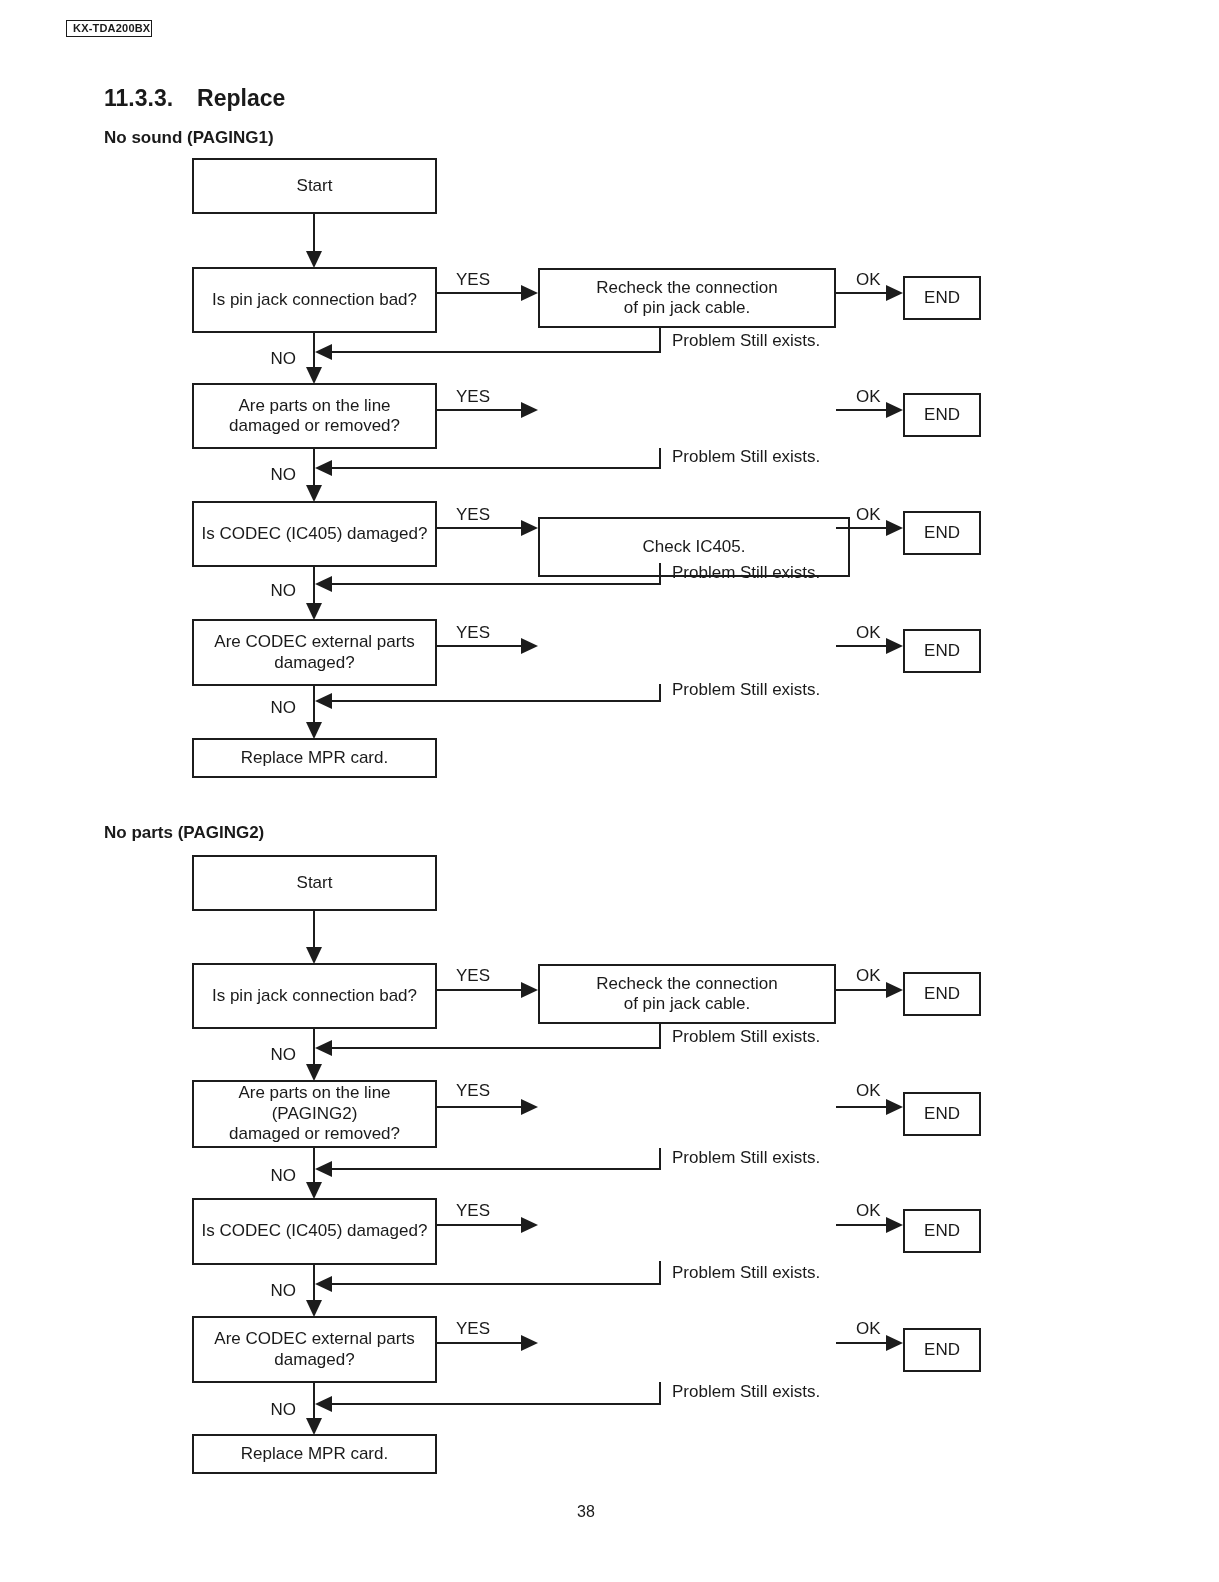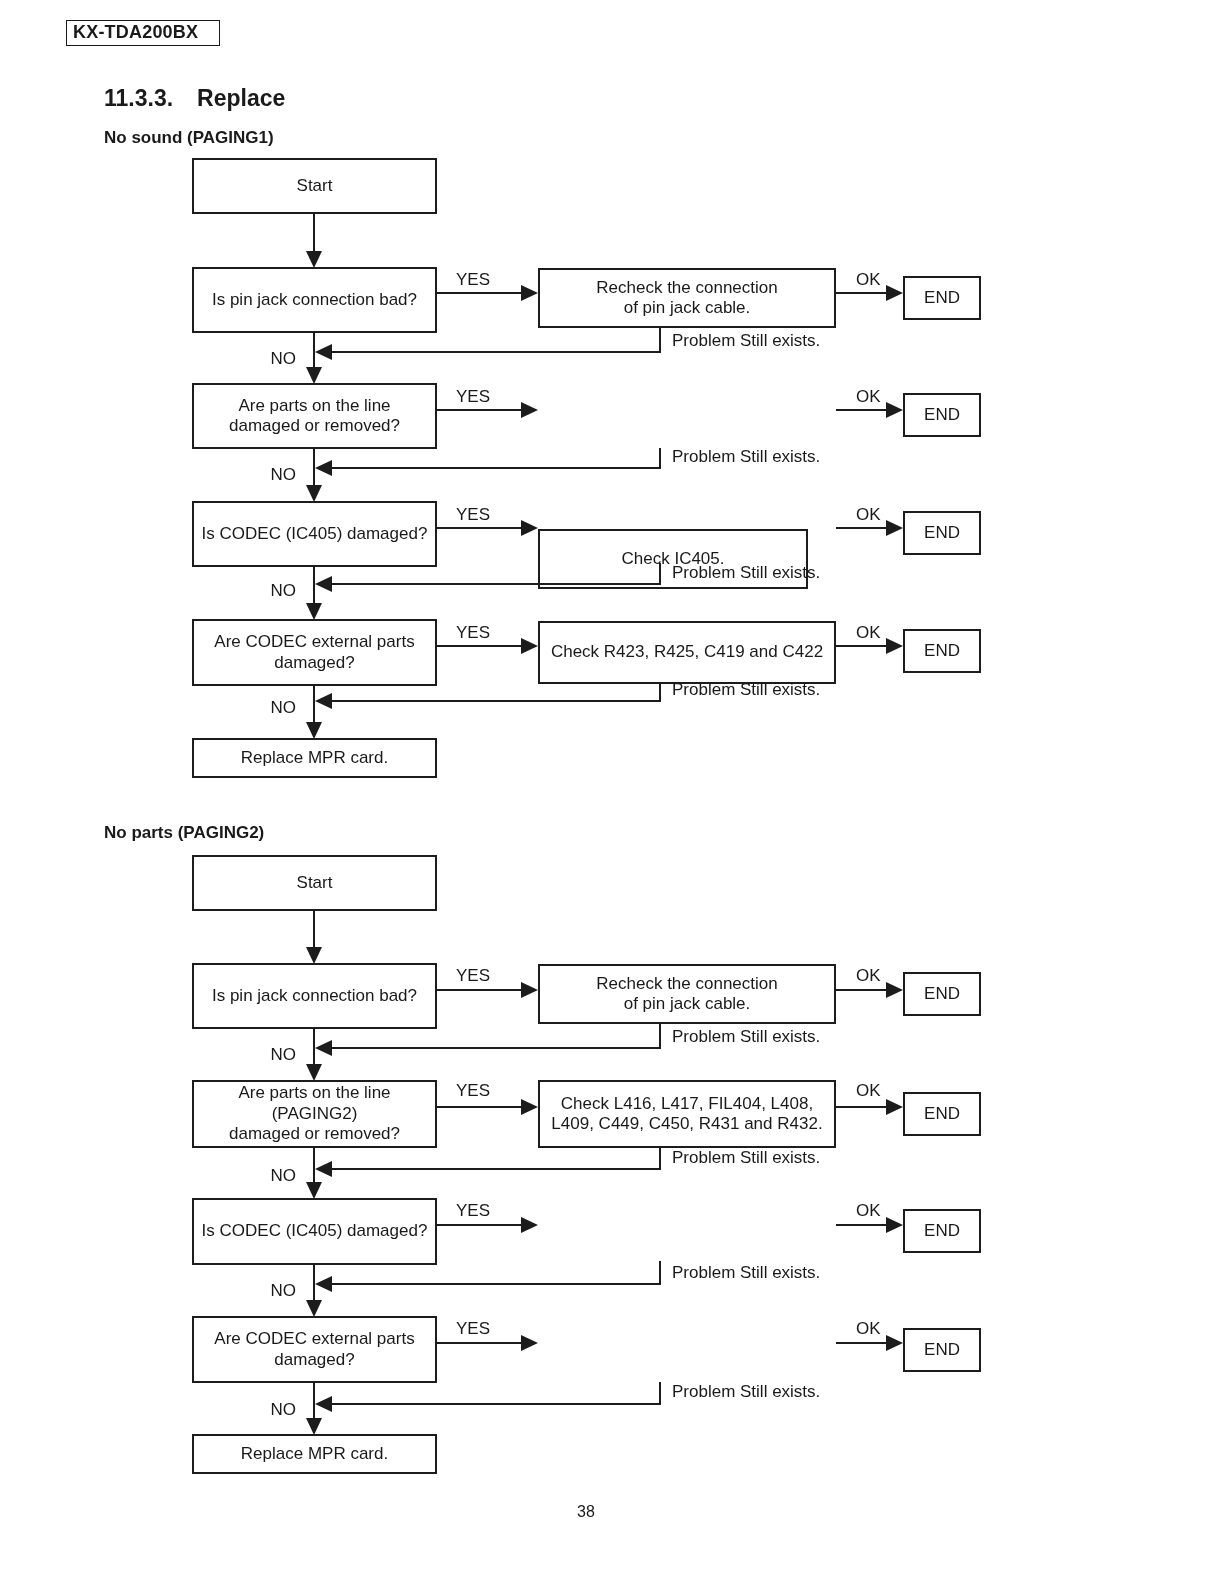--- a/index.html
+++ b/index.html
@@ -3,21 +3,21 @@
 <meta charset="utf-8">
 <style>
   html,body{margin:0;padding:0;background:#e8e8e8;}
   #page{
     position:relative;width:1219px;height:1582px;background:#ffffff;
     font-family:"Liberation Sans","DejaVu Sans",sans-serif;color:#1a1a1a;
     overflow:hidden;margin:0 auto;
   }
   .badge{
     position:absolute;left:66px;top:20px;border:1.5px solid #1a1a1a;
-    font-weight:bold;font-size:18px;padding:1px 21px 2px 6px;letter-spacing:0.2px;
+    font-weight:bold;font-size:11px;padding:1px 1px 2px 6px;letter-spacing:0.2px;
   }
   .sec-title{position:absolute;left:104px;top:85px;font-weight:bold;font-size:23px;}
   .sec-title .gap{display:inline-block;width:24px;}
   .sub-heading{position:absolute;font-weight:bold;font-size:17px;}
   .box{
     position:absolute;box-sizing:border-box;border:2px solid #1c1c1c;background:#fff;
     display:flex;align-items:center;justify-content:center;text-align:center;
     font-size:17px;line-height:1.2;white-space:pre-line;padding:2px;
   }
   .lbl{position:absolute;font-size:17px;white-space:nowrap;}
@@ -78,39 +78,38 @@
     <div class="ar l" style="left:315px;top:460px;"></div>
     <span class="lbl" style="left:672px;top:447px;">Problem Still exists.</span>
     <span class="lbl no" style="left:256px;top:465px;">NO</span>
     <div class="vl" style="left:313px;top:449px;height:36px;"></div>
     <div class="ar d" style="left:306px;top:485px;"></div>
 
     <div class="box" style="left:192px;top:501px;width:245px;height:66px;">Is CODEC (IC405) damaged?</div>
     <span class="lbl" style="left:456px;top:505px;">YES</span>
     <div class="hl" style="left:437px;top:527px;width:85px;"></div>
     <div class="ar r" style="left:521px;top:520px;"></div>
-    <div class="box" style="left:538px;top:529px;width:270px;height:60px;">Check IC405.</div>
+    <div class="box" style="left:538px;top:517px;width:312px;height:60px;">Check IC405.</div>
     <span class="lbl" style="left:856px;top:505px;">OK</span>
     <div class="hl" style="left:836px;top:527px;width:52px;"></div>
     <div class="ar r" style="left:886px;top:520px;"></div>
     <div class="box" style="left:903px;top:511px;width:78px;height:44px;">END</div>
     <div class="vl" style="left:659px;top:563px;height:22px;"></div>
     <div class="hl" style="left:331px;top:583px;width:330px;"></div>
     <div class="ar l" style="left:315px;top:576px;"></div>
     <span class="lbl" style="left:672px;top:563px;">Problem Still exists.</span>
     <span class="lbl no" style="left:256px;top:581px;">NO</span>
     <div class="vl" style="left:313px;top:567px;height:36px;"></div>
     <div class="ar d" style="left:306px;top:603px;"></div>
 
     <div class="box" style="left:192px;top:619px;width:245px;height:67px;">Are CODEC external parts
 damaged?</div>
     <span class="lbl" style="left:456px;top:623px;">YES</span>
     <div class="hl" style="left:437px;top:645px;width:85px;"></div>
     <div class="ar r" style="left:521px;top:638px;"></div>
-    <div class="box" style="left:538px;top:621px;width:298px;height:63px;">Check R423, R425, C419 and C422</div>
     <span class="lbl" style="left:856px;top:623px;">OK</span>
     <div class="hl" style="left:836px;top:645px;width:52px;"></div>
     <div class="ar r" style="left:886px;top:638px;"></div>
     <div class="box" style="left:903px;top:629px;width:78px;height:44px;">END</div>
     <div class="vl" style="left:659px;top:684px;height:18px;"></div>
     <div class="hl" style="left:331px;top:700px;width:330px;"></div>
     <div class="ar l" style="left:315px;top:693px;"></div>
     <span class="lbl" style="left:672px;top:680px;">Problem Still exists.</span>
     <span class="lbl no" style="left:256px;top:698px;">NO</span>
     <div class="vl" style="left:313px;top:686px;height:36px;"></div>
@@ -144,22 +143,20 @@
     <span class="lbl no" style="left:256px;top:1045px;">NO</span>
     <div class="vl" style="left:313px;top:1029px;height:36px;"></div>
     <div class="ar d" style="left:306px;top:1064px;"></div>
 
     <div class="box" style="left:192px;top:1080px;width:245px;height:68px;">Are parts on the line
 (PAGING2)
 damaged or removed?</div>
     <span class="lbl" style="left:456px;top:1081px;">YES</span>
     <div class="hl" style="left:437px;top:1106px;width:85px;"></div>
     <div class="ar r" style="left:521px;top:1099px;"></div>
-    <div class="box" style="left:538px;top:1080px;width:298px;height:68px;">Check L416, L417, FIL404, L408,
-L409, C449, C450, R431 and R432.</div>
     <span class="lbl" style="left:856px;top:1081px;">OK</span>
     <div class="hl" style="left:836px;top:1106px;width:52px;"></div>
     <div class="ar r" style="left:886px;top:1099px;"></div>
     <div class="box" style="left:903px;top:1092px;width:78px;height:44px;">END</div>
     <div class="vl" style="left:659px;top:1148px;height:22px;"></div>
     <div class="hl" style="left:331px;top:1168px;width:330px;"></div>
     <div class="ar l" style="left:315px;top:1161px;"></div>
     <span class="lbl" style="left:672px;top:1148px;">Problem Still exists.</span>
     <span class="lbl no" style="left:256px;top:1166px;">NO</span>
     <div class="vl" style="left:313px;top:1148px;height:36px;"></div>

